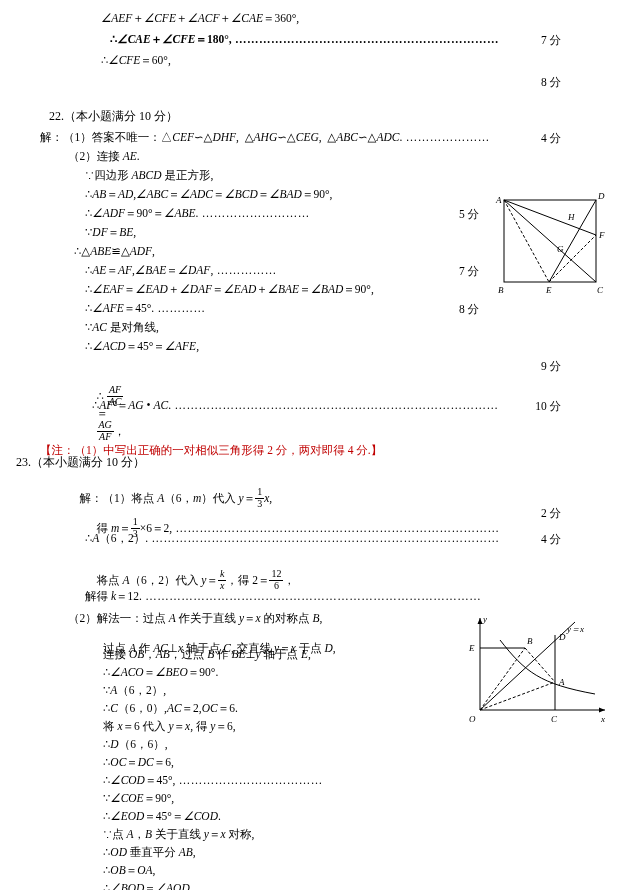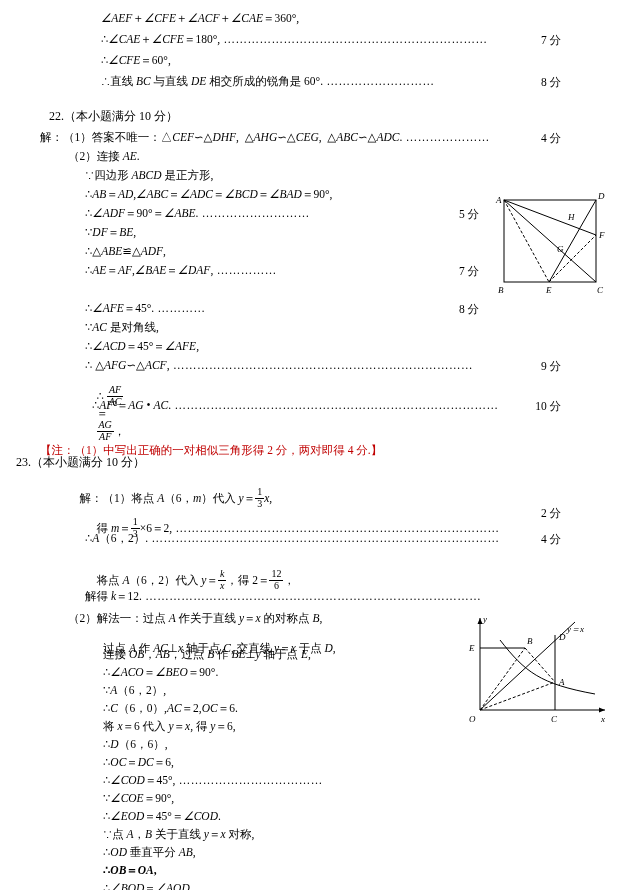--- a/index.html
+++ b/index.html
@@ -23,51 +23,50 @@
   .frac .den{display:block;padding:0 2px;}
   .hd{font-weight:normal;}
 </style>
 </head>
 <body>
 
 <div class="page">
 
   <div class="ln" style="left:101px;top:12px;"><span class="it">∠AEF</span>＋<span class="it">∠CFE</span>＋<span class="it">∠ACF</span>＋<span class="it">∠CAE</span>＝360°,</div>
 
-  <div class="ln" style="left:101px;top:33px;">∴<span class="it">∠CAE</span>＋<span class="it">∠CFE</span>＝180°,<span class="dots"> …………………………………………………………</span></div>
+  <div class="ln" style="left:110px;top:33px;font-weight:bold;">∴<span class="it">∠CAE</span>＋<span class="it">∠CFE</span>＝180°,<span class="dots"> …………………………………………………………</span></div>
   <div class="score" style="top:33px;">7 分</div>
 
   <div class="ln" style="left:101px;top:54px;">∴<span class="it">∠CFE</span>＝60°,</div>
 
-  <div class="ln" style="left:101px;top:75px;">∴直线 <span class="it">BC</span> 与直线 <span class="it">DE</span> 相交所成的锐角是 60°.<span class="dots"> ………………………</span></div>
   <div class="score" style="top:75px;">8 分</div>
 
   <div class="ln hd" style="left:16px;top:110px;font-size:12px;margin-left:33px;">22.（本小题满分 10 分）</div>
 
   <div class="ln" style="left:40px;top:131px;">解：（1）答案不唯一：△<span class="it">CEF</span>∽△<span class="it">DHF</span>,  △<span class="it">AHG</span>∽△<span class="it">CEG</span>,  △<span class="it">ABC</span>∽△<span class="it">ADC</span>.<span class="dots"> …………………</span></div>
   <div class="score" style="top:131px;">4 分</div>
 
   <div class="ln" style="left:68px;top:150px;">（2）连接 <span class="it">AE</span>.</div>
 
   <div class="ln" style="left:85px;top:169px;">∵四边形 <span class="it">ABCD</span> 是正方形,</div>
   <div class="ln" style="left:85px;top:188px;">∴<span class="it">AB</span>＝<span class="it">AD</span>,<span class="it">∠ABC</span>＝<span class="it">∠ADC</span>＝<span class="it">∠BCD</span>＝<span class="it">∠BAD</span>＝90°,</div>
   <div class="ln" style="left:85px;top:207px;">∴<span class="it">∠ADF</span>＝90°＝<span class="it">∠ABE</span>.<span class="dots"> ………………………</span></div>
   <div class="score" style="top:207px;right:90px;">5 分</div>
 
   <div class="ln" style="left:85px;top:226px;">∵<span class="it">DF</span>＝<span class="it">BE</span>,</div>
-  <div class="ln" style="left:85px;top:245px;text-align:center;">∴△<span class="it">ABE</span>≌△<span class="it">ADF</span>,</div>
+  <div class="ln" style="left:74px;top:245px;text-align:center;">∴△<span class="it">ABE</span>≌△<span class="it">ADF</span>,</div>
   <div class="ln" style="left:85px;top:264px;">∴<span class="it">AE</span>＝<span class="it">AF</span>,<span class="it">∠BAE</span>＝<span class="it">∠DAF</span>,<span class="dots"> ……………</span></div>
   <div class="score" style="top:264px;right:90px;">7 分</div>
 
+  <div class="ln" style="left:85px;top:283px;">∴<span class="it">∠EAF</span>＝<span class="it">∠EAD</span>＋<span class="it">∠DAF</span>＝<span class="it">∠EAD</span>＋<span class="it">∠BAE</span>＝<span class="it">∠BAD</span>＝90°,</div>
   <div class="ln" style="left:85px;top:302px;">∴<span class="it">∠AFE</span>＝45°.<span class="dots"> …………</span></div>
   <div class="score" style="top:302px;right:90px;">8 分</div>
 
   <div class="ln" style="left:85px;top:321px;">∵<span class="it">AC</span> 是对角线,</div>
   <div class="ln" style="left:85px;top:340px;">∴<span class="it">∠ACD</span>＝45°＝<span class="it">∠AFE</span>,</div>
-  <div class="ln" style="left:85px;top:359px;">∴ △<span class="it">AFG</span>∽△<span class="it">ACF</span>,<span class="dots"> …………………………………………………………………</span></div>
   <div class="score" style="top:359px;">9 分</div>
 
   <div class="ln" style="left:85px;top:372px;">
     ∴&nbsp;<span class="frac"><span class="num it">AF</span><span class="den it">AC</span></span>
     <span>＝</span>
     <span class="frac"><span class="num it">AG</span><span class="den it">AF</span></span><span>，</span>
   </div>
 
   <div class="ln" style="left:92px;top:399px;">∴<span class="it">AF</span>²＝<span class="it">AG</span> • <span class="it">AC</span>.<span class="dots"> ………………………………………………………………………</span></div>
   <div class="score" style="top:399px;">10 分</div>
@@ -105,21 +104,21 @@
   <div class="ln" style="left:103px;top:738px;">∴<span class="it">D</span>（6，6）,</div>
   <div class="ln" style="left:103px;top:756px;">∴<span class="it">OC</span>＝<span class="it">DC</span>＝6,</div>
 
   <div class="ln" style="left:103px;top:774px;">∴<span class="it">∠COD</span>＝45°,<span class="dots"> ………………………………</span></div>
   <div class="score" style="top:774px;"></div>
 
   <div class="ln" style="left:103px;top:792px;">∵<span class="it">∠COE</span>＝90°,</div>
   <div class="ln" style="left:103px;top:810px;">∴<span class="it">∠EOD</span>＝45°＝<span class="it">∠COD</span>.</div>
   <div class="ln" style="left:103px;top:828px;">∵点 <span class="it">A</span>，<span class="it">B</span> 关于直线 <span class="it">y</span>＝<span class="it">x</span> 对称,</div>
   <div class="ln" style="left:103px;top:846px;">∴<span class="it">OD</span> 垂直平分 <span class="it">AB</span>,</div>
-  <div class="ln" style="left:103px;top:864px;font-weight:bold;">∴<span class="it">OB</span>＝<span class="it">OA</span>,</div>
+  <div class="ln" style="left:103px;top:864px;">∴<span class="it">OB</span>＝<span class="it">OA</span>,</div>
   <div class="ln" style="left:103px;top:882px;">∴<span class="it">∠BOD</span>＝<span class="it">∠AOD</span>,</div>
 
   <div class="fig" style="left:494px;top:190px;">
     <svg width="130" height="110" viewBox="0 0 130 110">
 
       <rect x="10" y="10" width="92" height="82" fill="none" stroke="#000" stroke-width="1"></rect>
 
       <line x1="10" y1="10" x2="102" y2="92" stroke="#000" stroke-width="1"></line>
 
       <line x1="10" y1="10" x2="55" y2="92" stroke="#000" stroke-width="1" stroke-dasharray="3,2"></line>

